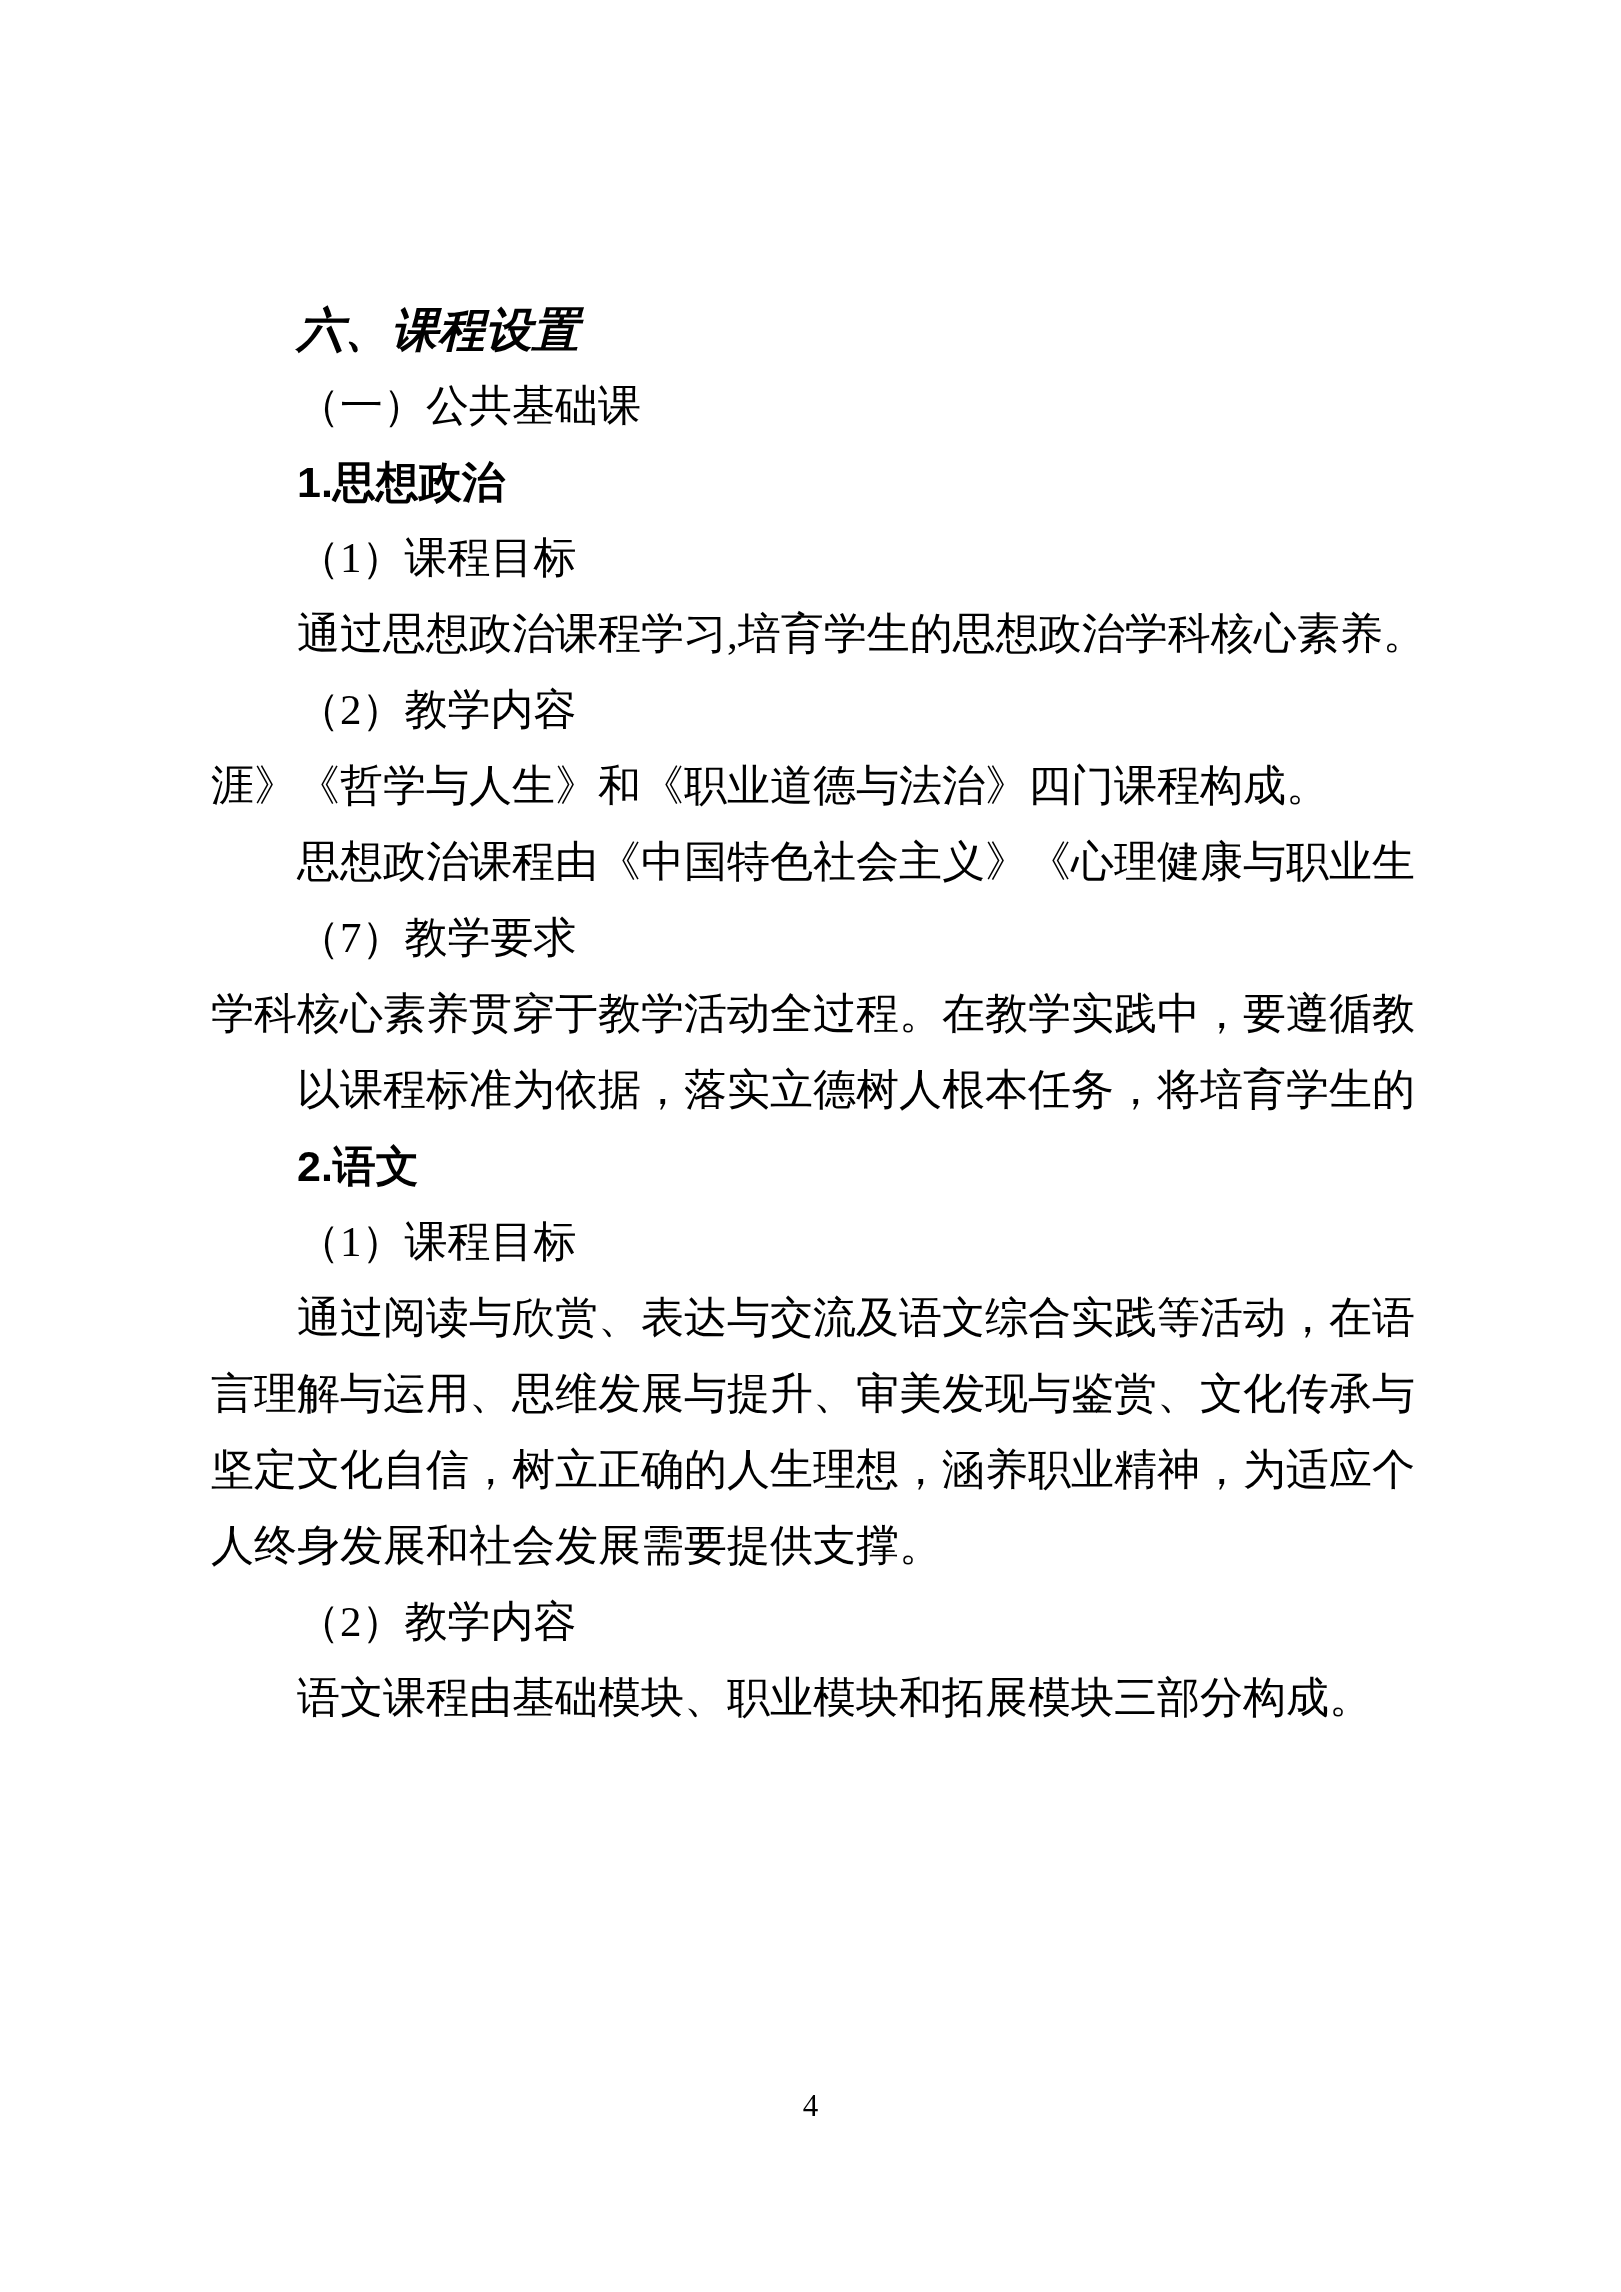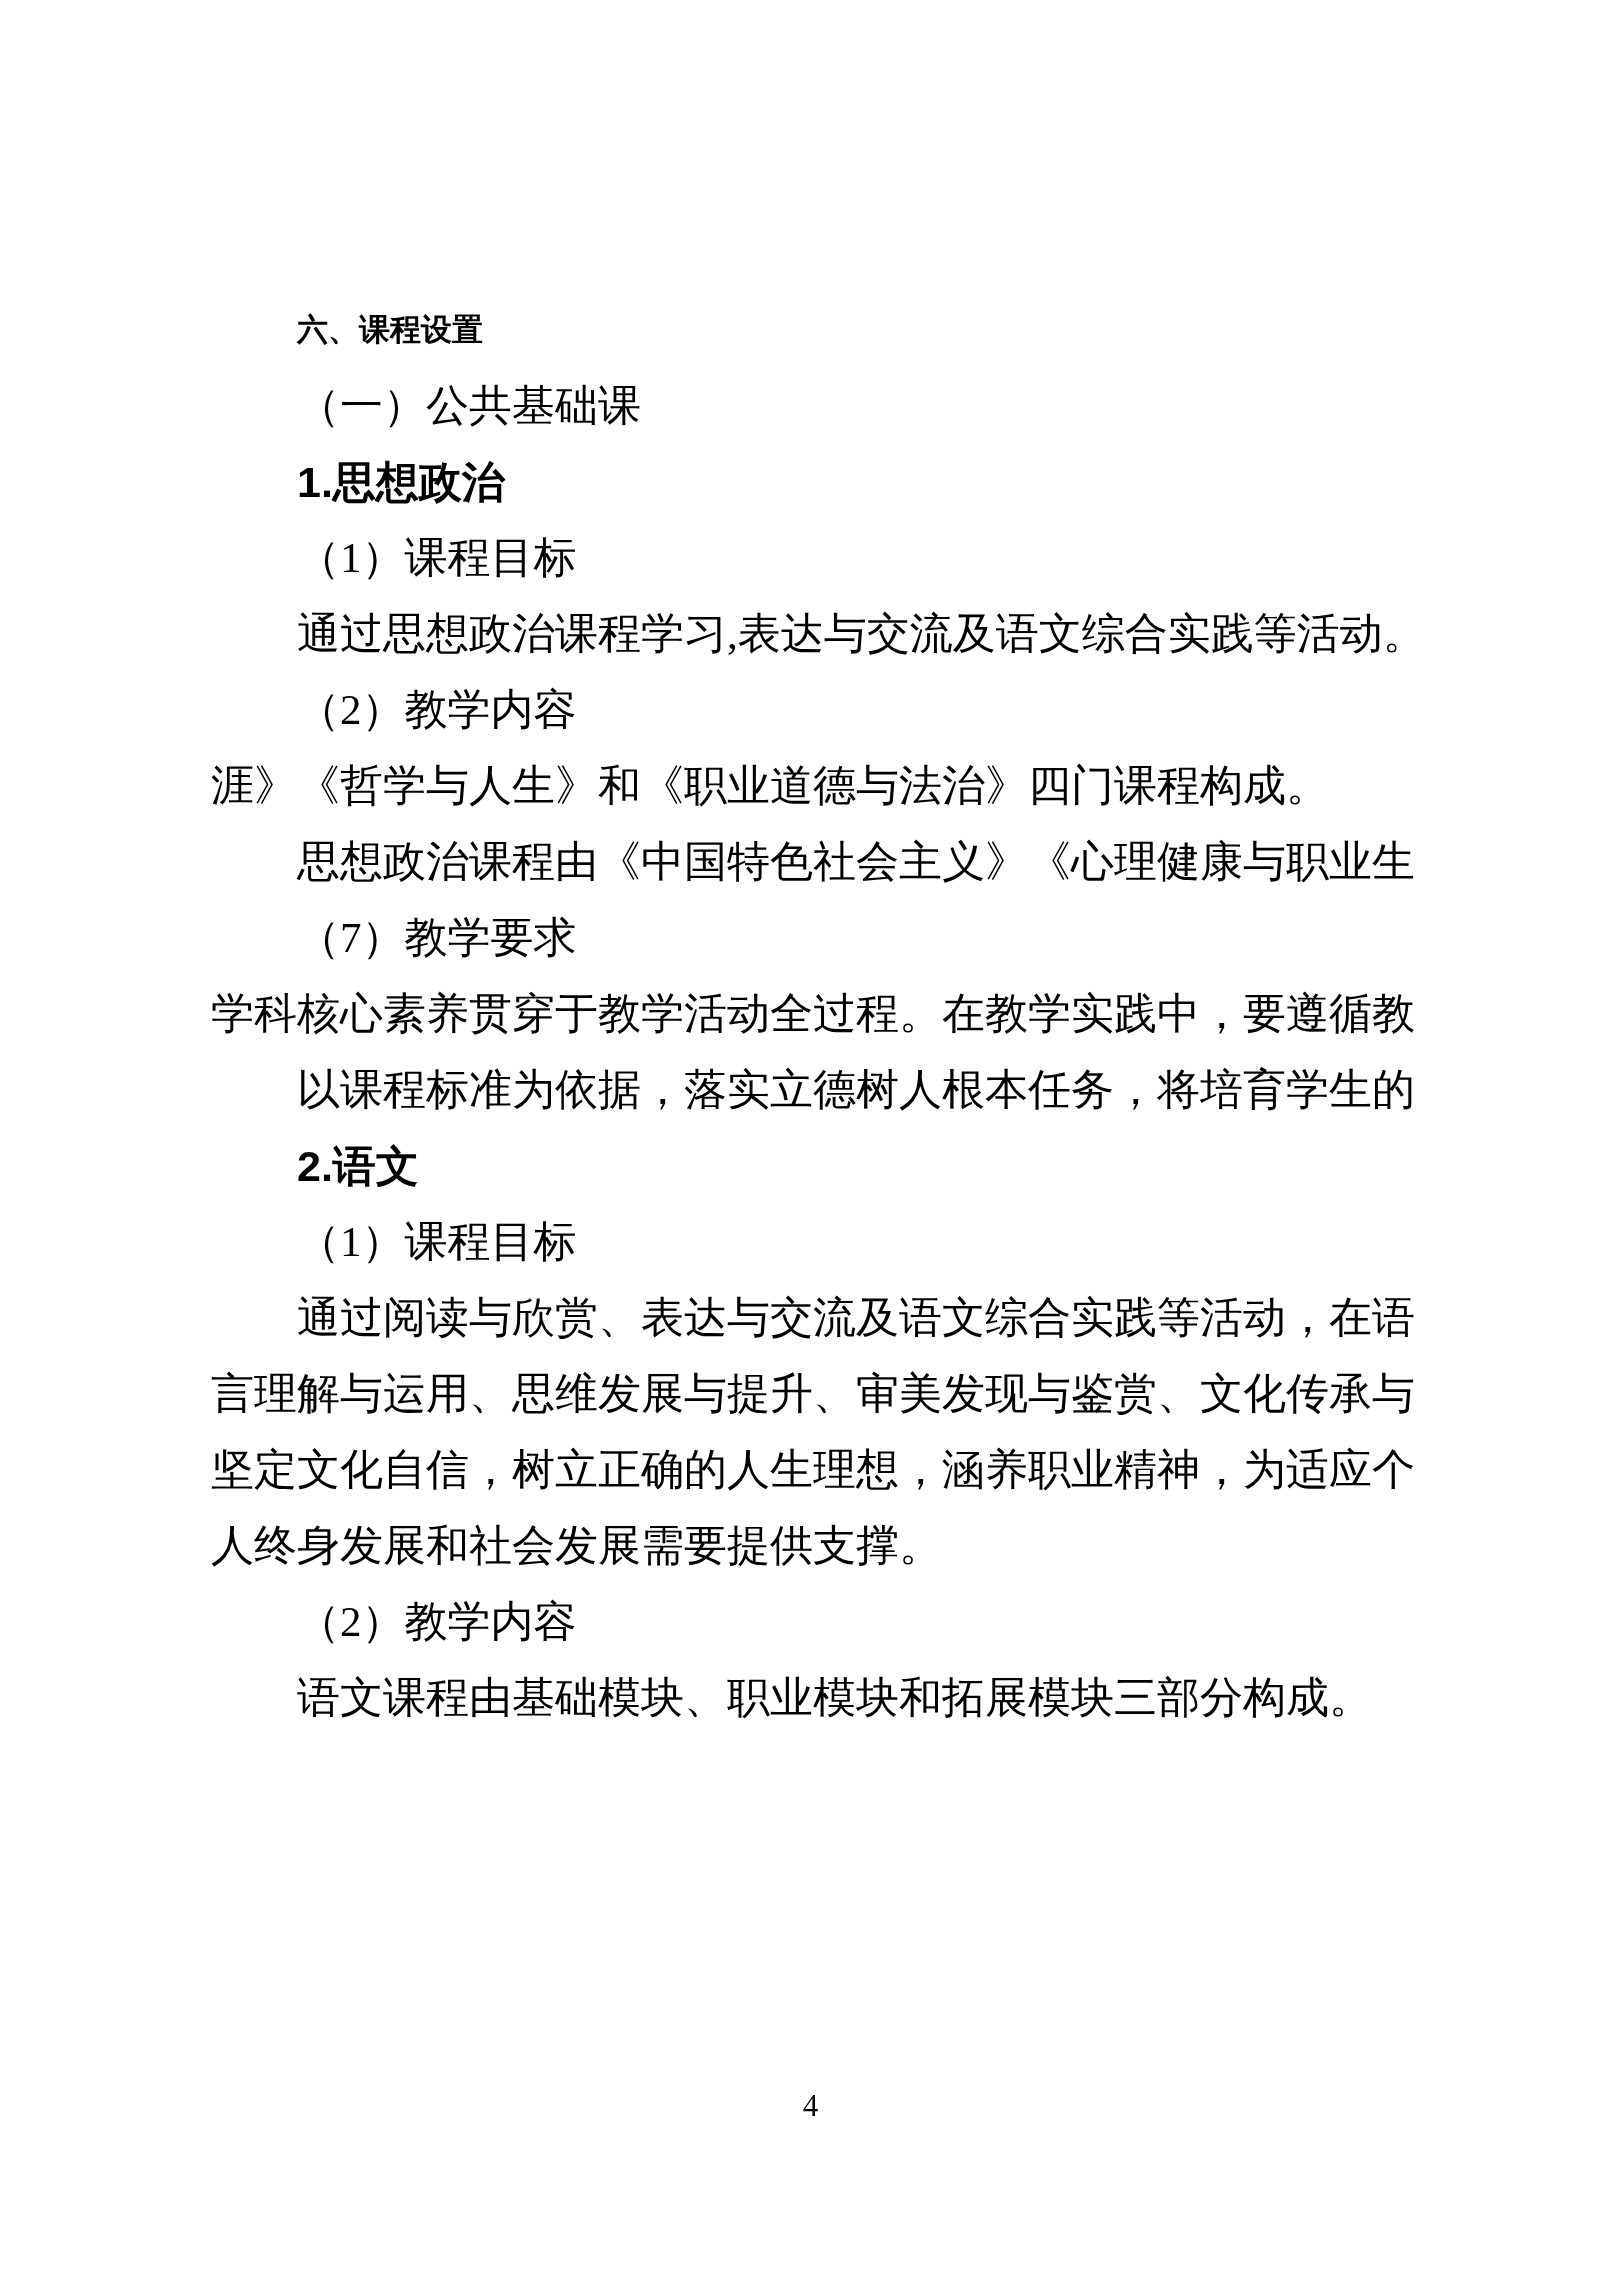--- a/index.html
+++ b/index.html
@@ -23,21 +23,21 @@
     line-height: 76px;
     font-size: 43px;
     white-space: nowrap;
     letter-spacing: 0;
   }
   .indent { padding-left: 86px; }
   .heading {
     font-family: "Liberation Sans", "DejaVu Sans", sans-serif;
     font-weight: 700;
   }
-  .main-heading { font-size: 31px; }
+  .main-heading { font-size: 47px; font-style: italic; }
   .page-number {
     position: absolute;
     top: 2088px;
     left: 0;
     width: 100%;
     text-align: center;
     font-size: 31px;
     font-family: "Liberation Serif", "DejaVu Serif", serif;
   }
 </style>
@@ -46,21 +46,21 @@
 
 <div class="page">
   <div class="content">
 
     <div class="line heading main-heading indent">六、课程设置</div>
     <div class="line indent">（一）公共基础课</div>
 
     <div class="line heading indent">1.思想政治</div>
 
     <div class="line indent">（1）课程目标</div>
-    <div class="line indent">通过思想政治课程学习,表达与交流及语文综合实践等活动。</div>
+    <div class="line indent">通过思想政治课程学习,培育学生的思想政治学科核心素养。</div>
 
     <div class="line indent">（2）教学内容</div>
     <div class="line">涯》《哲学与人生》和《职业道德与法治》四门课程构成。</div>
     <div class="line indent">思想政治课程由《中国特色社会主义》《心理健康与职业生</div>
 
     <div class="line indent">（7）教学要求</div>
     <div class="line">学科核心素养贯穿于教学活动全过程。在教学实践中，要遵循教</div>
     <div class="line indent">以课程标准为依据，落实立德树人根本任务，将培育学生的</div>
 
     <div class="line heading indent">2.语文</div>

